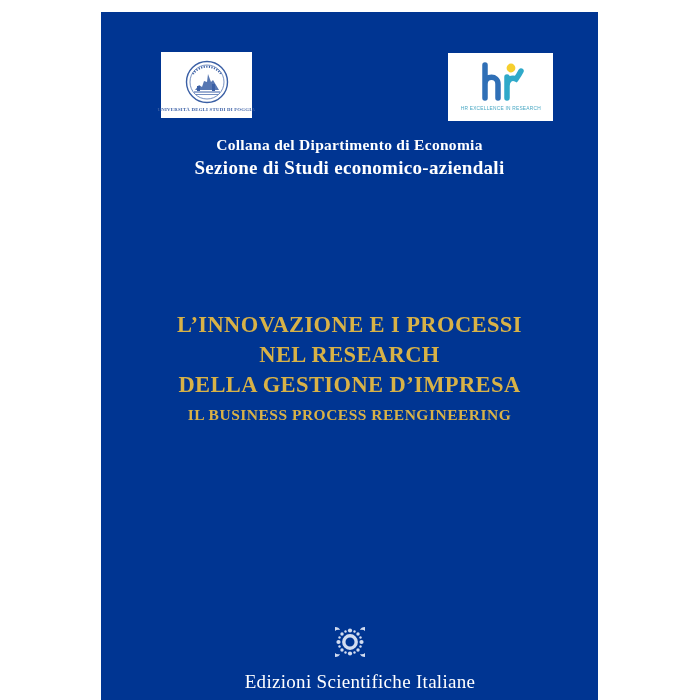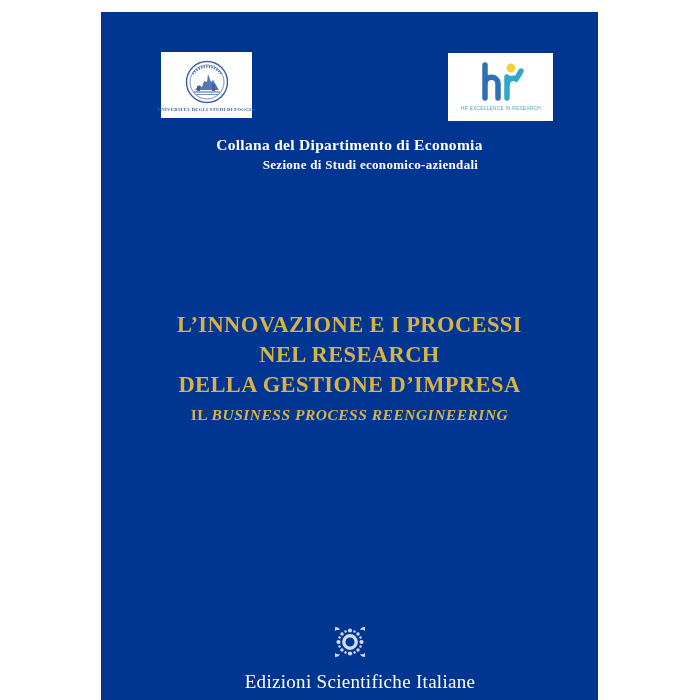--- a/index.html
+++ b/index.html
@@ -24,37 +24,37 @@
     font-size: 8px; transform: scale(0.60); transform-origin: 50% 50%;
     white-space: nowrap; letter-spacing: 0.4px; font-weight: bold;
   }
   .uni-caption { color: #3a5fa5; margin-top: 1px; }
   .hr-caption  { color: #4aa8c4; font-family: "Liberation Sans", sans-serif; font-weight: normal; margin-top: 2px; }
 
   
   .center-text { position: absolute; left: 0; width: 100%; text-align: center; color: #ffffff; }
 
   .series-1 { top: 124px; font-size: 15.5px; font-weight: bold; letter-spacing: 0.3px; }
-  .series-2 { top: 145px; font-size: 13px; font-weight: bold; letter-spacing: 0.3px; margin-left: 21px; }
+  .series-2 { top: 145px; font-size: 19px; font-weight: bold; letter-spacing: 0.3px; }
 
   .author {
     top: 185px; font-size: 15px; font-weight: bold;
     font-variant: small-caps; letter-spacing: 1.4px;
   }
 
   .title-block { top: 298px; color: #d8b247; }
   .title-line {
     font-size: 22.5px; font-weight: bold; line-height: 30px; letter-spacing: 0.4px;
     white-space: nowrap;
     font-family: Liberation Serif, serif;
   }
   .subtitle {
     top: 394px; color: #d8b247; font-size: 15.5px; font-weight: bold; letter-spacing: 0.5px;
   }
-  .subtitle .it { font-style: italic; }
+  .subtitle .it { }
 
   
   .rosette-wrap { position: absolute; left: 0; top: 612px; width: 100%; text-align: center; }
   .publisher { top: 659px; font-size: 19px; font-weight: normal; letter-spacing: 0.3px; padding-left: 21px; }
 </style>
 </head>
 <body>
 
 <div class="cover">
 

